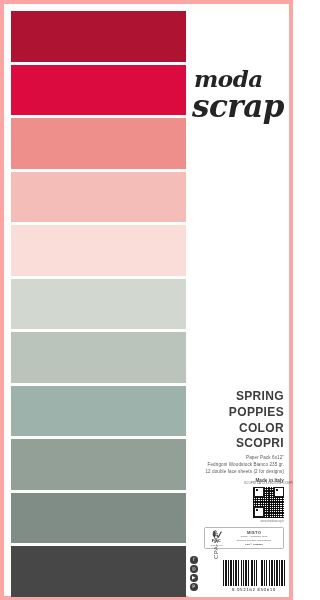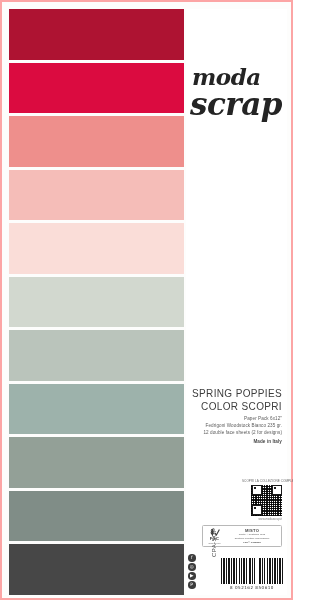--- a/index.html
+++ b/index.html
@@ -13,21 +13,21 @@
     overflow: hidden;
     font-family: "Liberation Sans", sans-serif;
   }
 
   #sheet {
     position: relative;
     width: 293px;
     height: 600px;
     background: #fdfdfc;
     box-sizing: border-box;
-    border: 2px solid #fca5a5;
+    border: 4px solid #fca5a5;
   }
 
   
   #swatch-column {
     position: absolute;
     left: 7px;
     top: 7px;
     width: 175px;
     height: 586px;
     display: flex;
@@ -80,22 +80,22 @@
   
   #product-text {
     position: absolute;
     right: 5px;
     top: 378px;
     width: 94px;
     text-align: right;
     color: #4a4a4a;
   }
   .title-line {
-    font-size: 10px;
-    font-weight: normal;
+    font-size: 12px;
+    font-weight: bold;
     letter-spacing: 0.35px;
     line-height: 1.32;
     color: #3d3d3d;
   }
   .spec-line {
     font-size: 4.6px;
     letter-spacing: 0.08px;
     line-height: 1.52;
     color: #5d5d5d;
     margin-top: 0px;

